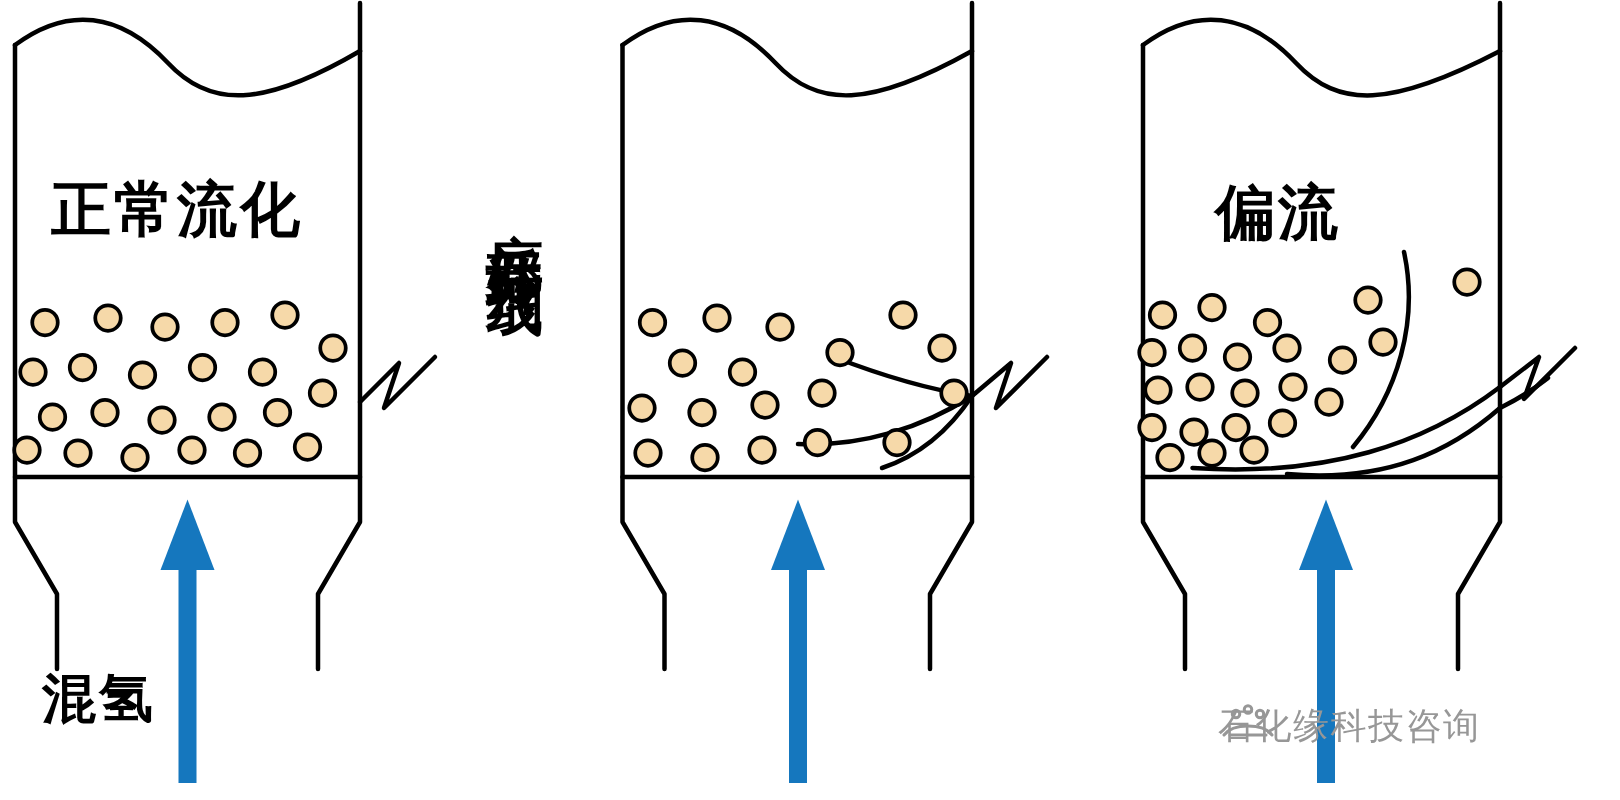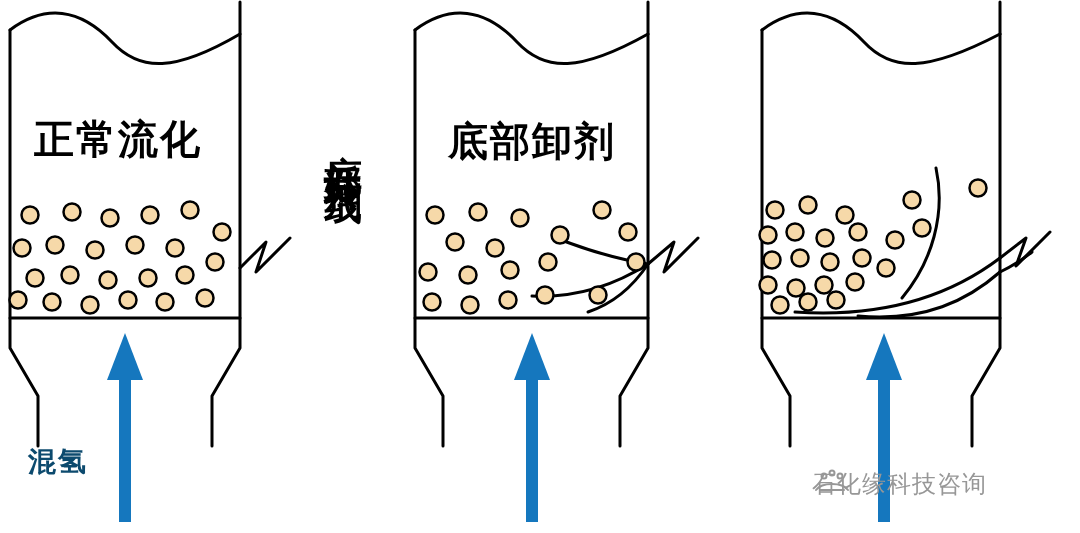--- a/index.html
+++ b/index.html
@@ -12,21 +12,21 @@
   .vessel-label{
     position:absolute;transform:translateX(-50%);
     font-size:40px;font-weight:bold;color:#000;white-space:nowrap;letter-spacing:2px;
   }
   .vertical-label{
     position:absolute;left:324px;top:124px;height:250px;
     writing-mode:vertical-rl;text-orientation:upright;
     font-size:38px;font-weight:bold;color:#000;letter-spacing:8px;line-height:1;
   }
   .feed-label{
-    position:absolute;left:28px;font-size:28px;font-weight:bold;color:#0c4a6e;
+    position:absolute;left:28px;font-size:36px;font-weight:bold;color:#000000;
     letter-spacing:2px;line-height:1;white-space:nowrap;
   }
   .feed-line1{top:448px;}
   .feed-line2{top:492px;}
   .watermark{
     position:absolute;left:812px;top:468px;display:flex;align-items:center;gap:4px;
     color:#979797;font-size:24px;letter-spacing:1px;white-space:nowrap;
     font-family:"DejaVu Sans","Liberation Sans",sans-serif;
   }
 </style>
@@ -148,21 +148,21 @@
         <polygon points="532,333 514,380 550,380" fill="#1577be"></polygon>
       </g>
       <g>
         <rect x="878" y="376" width="12" height="146" fill="#1577be"></rect>
         <polygon points="884,333 866,380 902,380" fill="#1577be"></polygon>
       </g>
     </g>
   </svg>
 
   <div class="vessel-label" style="left:118px;top:112px">正常流化</div>
-  <div class="vessel-label" style="left:532px;top:114px">底部卸剂</div>
+  <div class="vessel-label" style="left:852px;top:114px">偏流</div>
 
   <div class="vertical-label">底部转剂线</div>
 
   <div class="feed-label feed-line1">混氢</div>
 
   <div class="watermark">
     <svg width="40" height="30" viewBox="0 0 40 30" fill="none" stroke="#979797" stroke-width="2" stroke-linecap="round">
       <path d="M 4,22 C 10,14 30,14 36,22"></path>
       <path d="M 8,22 H 32"></path>
       <circle cx="12" cy="8" r="2.5"></circle>

